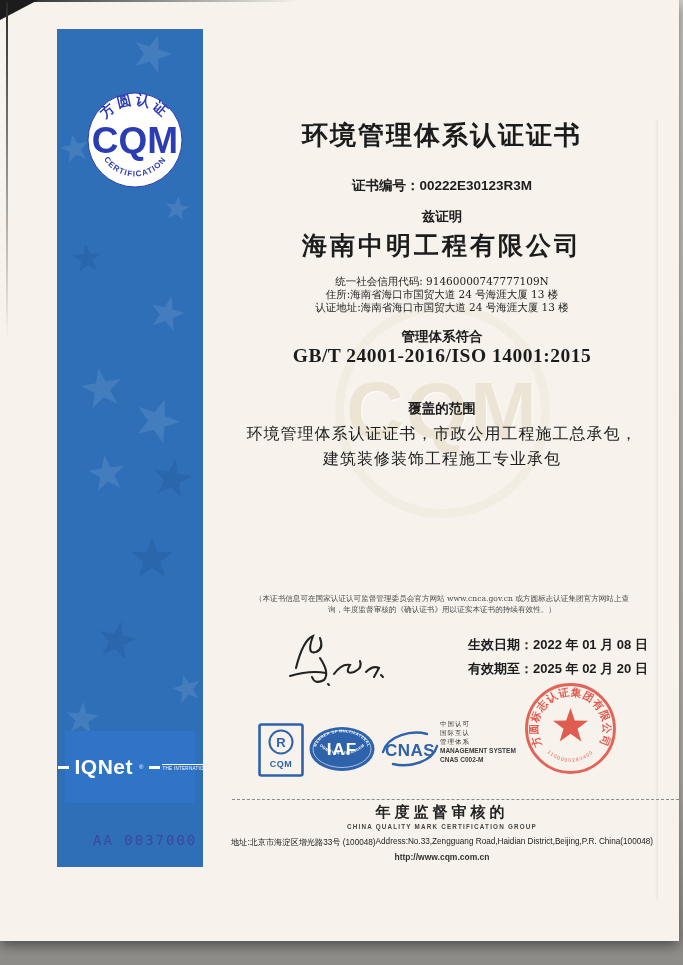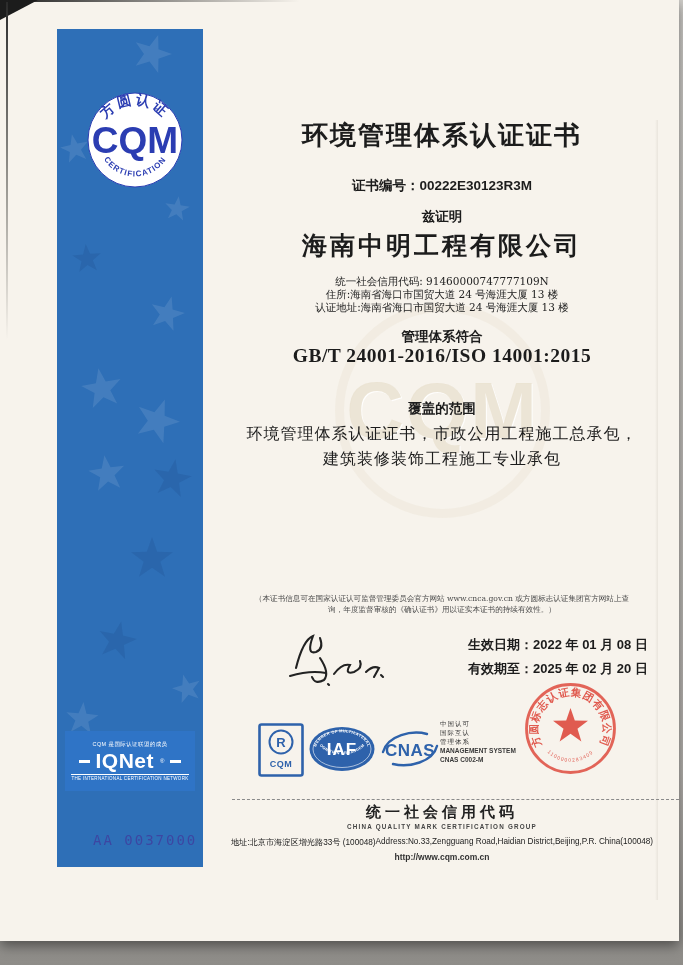--- a/index.html
+++ b/index.html
@@ -22,22 +22,22 @@
   .scan-top { position:absolute; left:0; top:0; width:300px; height:2px;
     background:linear-gradient(90deg,#1c1c1c,rgba(0,0,0,0)); }
   .crease { position:absolute; left:655px; top:120px; width:3px; height:780px;
     background:linear-gradient(90deg,rgba(0,0,0,0),rgba(110,100,80,.10)); }
 
   
   .sidebar { position:absolute; left:57px; top:29px; width:146px; height:838px;
     background:#2e6fb7; overflow:hidden; }
   .sidebar svg.stars { position:absolute; left:0; top:0; }
   .cqm-logo { position:absolute; left:3px; top:51px; }
-  .iqnet-box { position:absolute; left:8px; top:702px; width:130px; height:60px;
-    background:#2f74c6; display:flex; flex-direction:column; align-items:center;
+  .iqnet-box { position:absolute; left:8px; top:702px; width:130px; height:72px;
+    background:#2f74c6; display:flex; flex-direction:row; align-items:center;
     justify-content:center; gap:2px; }
   .iqnet-member { font-size:5.5px; color:#fff; letter-spacing:.4px; white-space:nowrap; }
   .iqnet-row { display:flex; align-items:center; gap:6px; color:#fff; }
   .iqnet-dash { width:11px; height:3px; background:#fff; }
   .iqnet-name { font-size:21px; font-weight:bold; letter-spacing:.5px; line-height:22px; }
   .iqnet-reg { font-size:6px; vertical-align:top; }
   .iqnet-network { font-size:4.5px; color:#fff; border-top:1px solid #fff;
     padding-top:1px; letter-spacing:.3px; white-space:nowrap; }
   .sidebar-serial { position:absolute; left:36px; top:803px;
     font-family:"DejaVu Sans Mono",monospace; font-size:14px; color:#3f3f9f;
@@ -243,21 +243,21 @@
   <div class="acc-text">
     <div>中国认可</div>
     <div>国际互认</div>
     <div>管理体系</div>
     <div class="en">MANAGEMENT SYSTEM</div>
     <div class="en">CNAS C002-M</div>
   </div>
 
   <div class="dashes"></div>
   <div class="footer">
-    <div class="f-cn">统一社会信用代码</div>
+    <div class="f-cn">年度监督审核的</div>
     <div class="f-en">CHINA QUALITY MARK CERTIFICATION GROUP</div>
     <div class="f-addr">
       <span>地址:北京市海淀区增光路33号 (100048)</span>
       <span>Address:No.33,Zengguang Road,Haidian District,Beijing,P.R. China(100048)</span>
     </div>
     <div class="f-web">http://www.cqm.com.cn</div>
   </div>
 
   <div class="scan-corner"></div>
   <div class="scan-left"></div>

